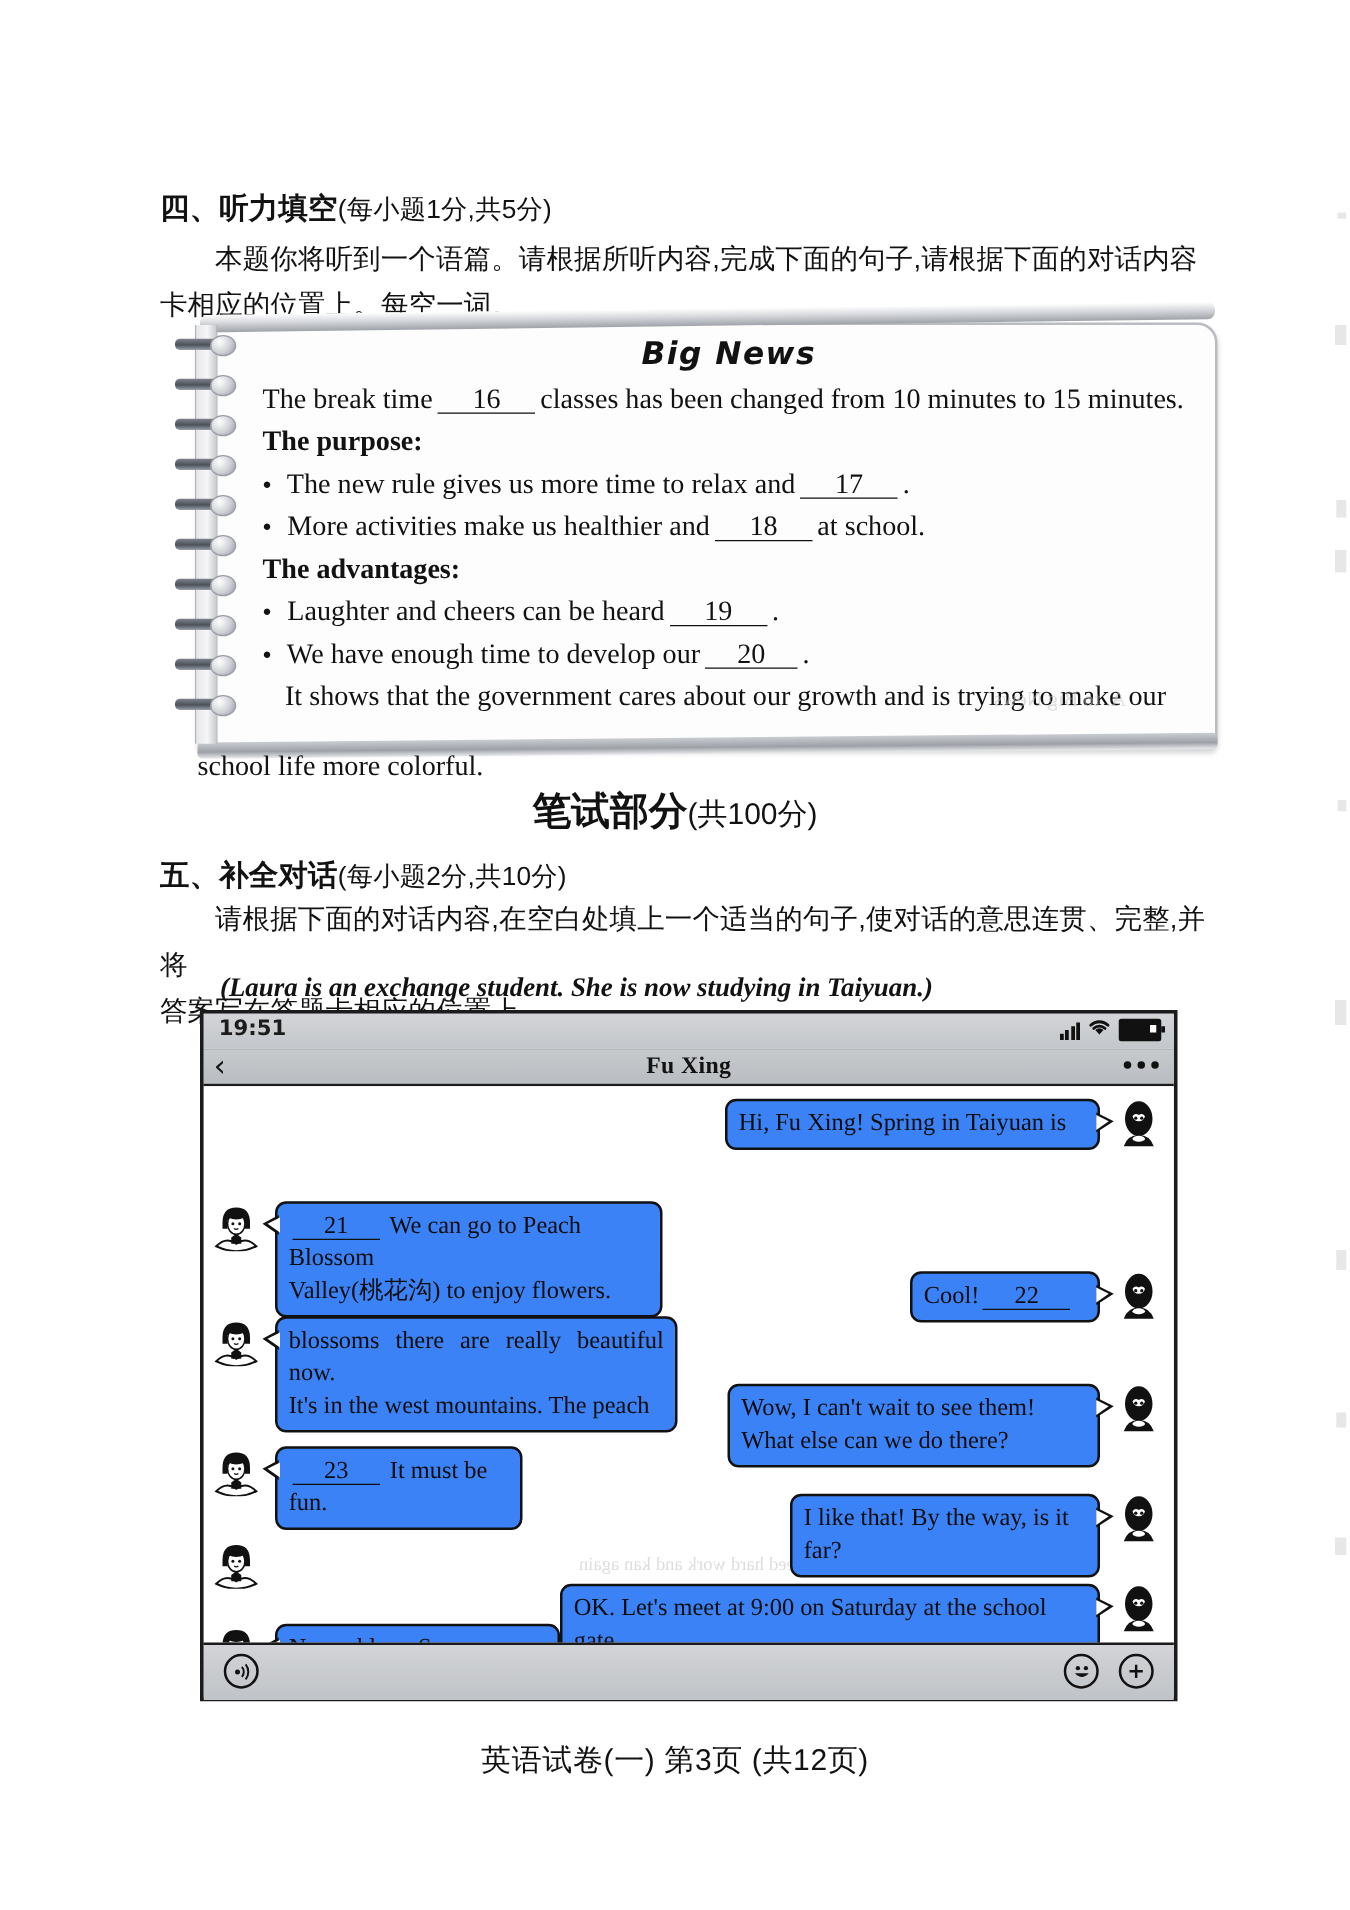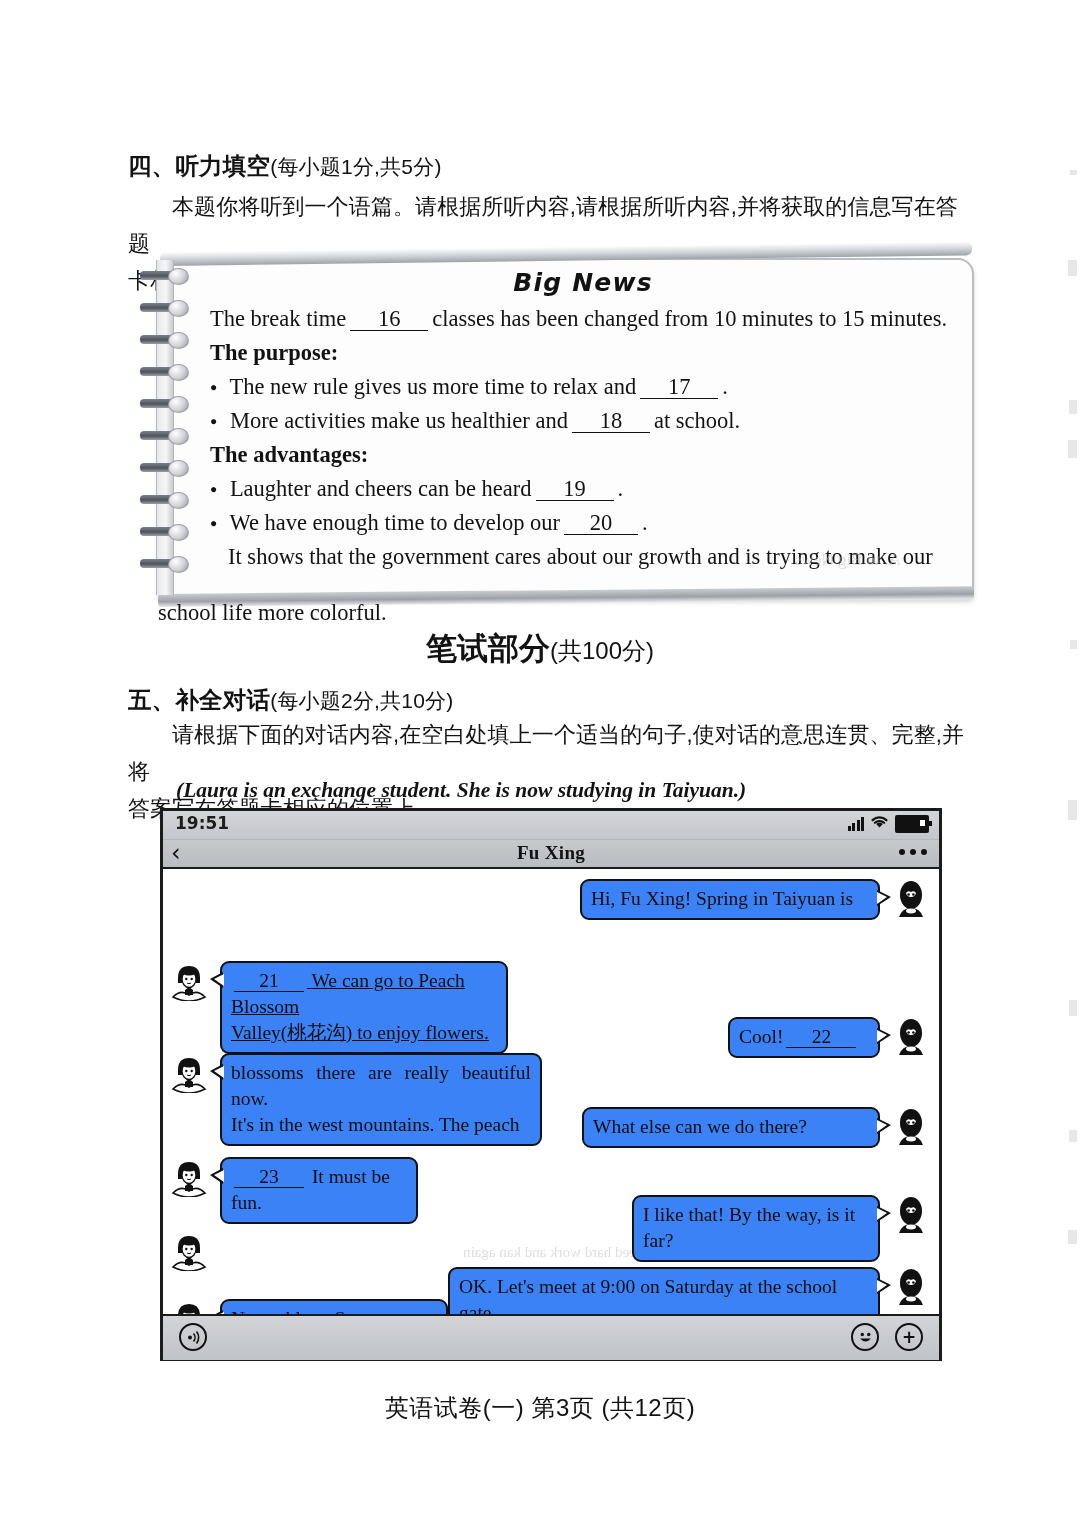--- a/index.html
+++ b/index.html
@@ -406,21 +406,21 @@
   }
 </style>
 </head>
 <body>
 
 <div class="sec-head" style="left:128px; top:150px;">
   <span class="label">四、听力填空</span><span class="paren">(每小题1分,共5分)</span>
 </div>
 
 <div class="body-cn" style="left:128px; top:188px; width:850px;">
-  <div style="text-indent:44px;">本题你将听到一个语篇。请根据所听内容,请根据所听内容,并将获取的信息写在答题</div>
+  <div style="text-indent:44px;">本题你将听到一个语篇。请根据所听内容,完成下面的句子,请根据下面的对话内容</div>
   <div>卡相应的位置上。每空一词。</div>
 </div>
 
 <div id="notebook">
   <div class="sheet"></div>
   <div class="top-edge"></div>
   <div class="bottom-edge"></div>
   <div class="spine"></div>
   <div class="rings">
     <div class="ring" style="top:2px;">
@@ -574,21 +574,21 @@
           <path d="M7 17 q0 -12 11 -12 q11 0 11 12 l0 5 l-4 0 l0 -7 q-7 2 -14 0 l0 7 l-4 0 Z" fill="#111"></path>
           <ellipse cx="18" cy="18" rx="7" ry="8.5" fill="#fff" stroke="#111" stroke-width="1.3"></ellipse>
           <path d="M11.5 13 q6.5 3 13 0 q0 -7 -6.5 -7 q-6.5 0 -6.5 7Z" fill="#111"></path>
           <circle cx="15.3" cy="18" r="1.2" fill="#111"></circle>
           <circle cx="20.7" cy="18" r="1.2" fill="#111"></circle>
           <path d="M16.3 21.8 q1.7 1.4 3.4 0" stroke="#111" stroke-width="1.1" fill="none"></path>
           <path d="M18 26 l-4 3 l0 5 l8 0 l0 -5 Z" fill="#111"></path>
           <path d="M2 36 q8 -8 16 -2 q8 -6 16 2 q-8 4 -16 4 q-8 0 -16 -4Z" fill="none" stroke="#111" stroke-width="1.6"></path>
         </svg>
       </div>
-      <div class="bub left" style="width:288px;text-decoration:underline;">
+      <div class="bub left" style="width:310px;">
         <div><span class="jf">21</span> <span>We can go to Peach Blossom</span></div>
         <div>Valley(桃花沟) to enjoy flowers.</div>
       </div>
     </div>
 
     <div class="msg" style="right:10px; top:148px;">
       <div class="bub right" style="width:152px;">
         <span>Cool!</span><span class="jf">22</span>
       </div>
       <div class="ava" style="margin-left:13px;">
@@ -618,20 +618,21 @@
         </svg>
       </div>
       <div class="bub left justify" style="width:322px;">
         <div style="text-align-last:left;">blossoms there are really beautiful now.</div>
         <div>It's in the west mountains. The peach</div>
       </div>
     </div>
 
     <div class="msg" style="right:10px; top:238px;">
       <div class="bub right justify" style="width:298px;">
+        <div>Wow, I can't wait to see them!</div>
         <div style="text-align-last:left;">What else can we do there?</div>
       </div>
       <div class="ava" style="margin-left:13px;">
         <svg viewBox="0 0 36 40" width="36" height="40">
           <ellipse cx="18" cy="16" rx="11" ry="14" fill="#111"></ellipse>
           <path d="M13 14 q2 -3 5 -1 q3 -2 5 1 q-1 4 -5 4 q-4 0 -5 -4Z" fill="#fff"></path>
           <circle cx="15.6" cy="15.5" r="1.3" fill="#111"></circle>
           <circle cx="20.4" cy="15.5" r="1.3" fill="#111"></circle>
           <path d="M16 19.5 q2 2 4 0" stroke="#111" stroke-width="1.1" fill="none"></path>
           <path d="M6 38 q3 -9 12 -9 q9 0 12 9 Z" fill="#111"></path>

